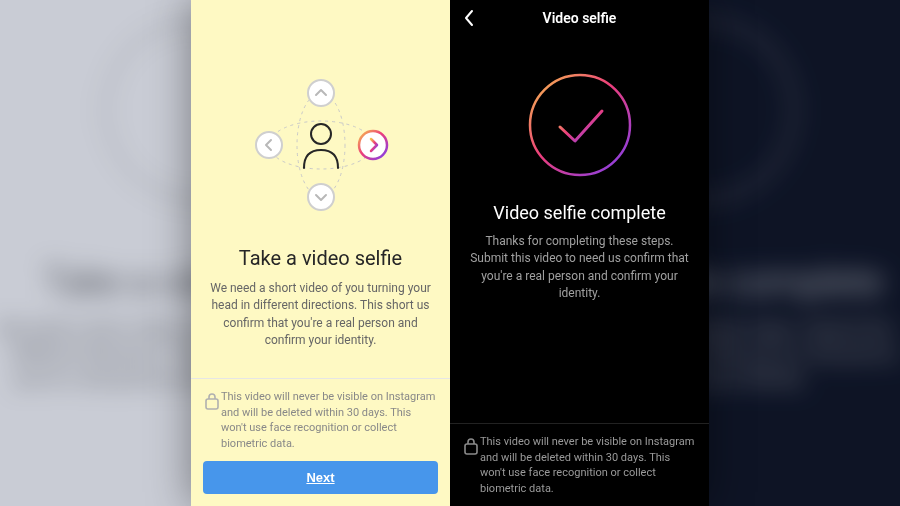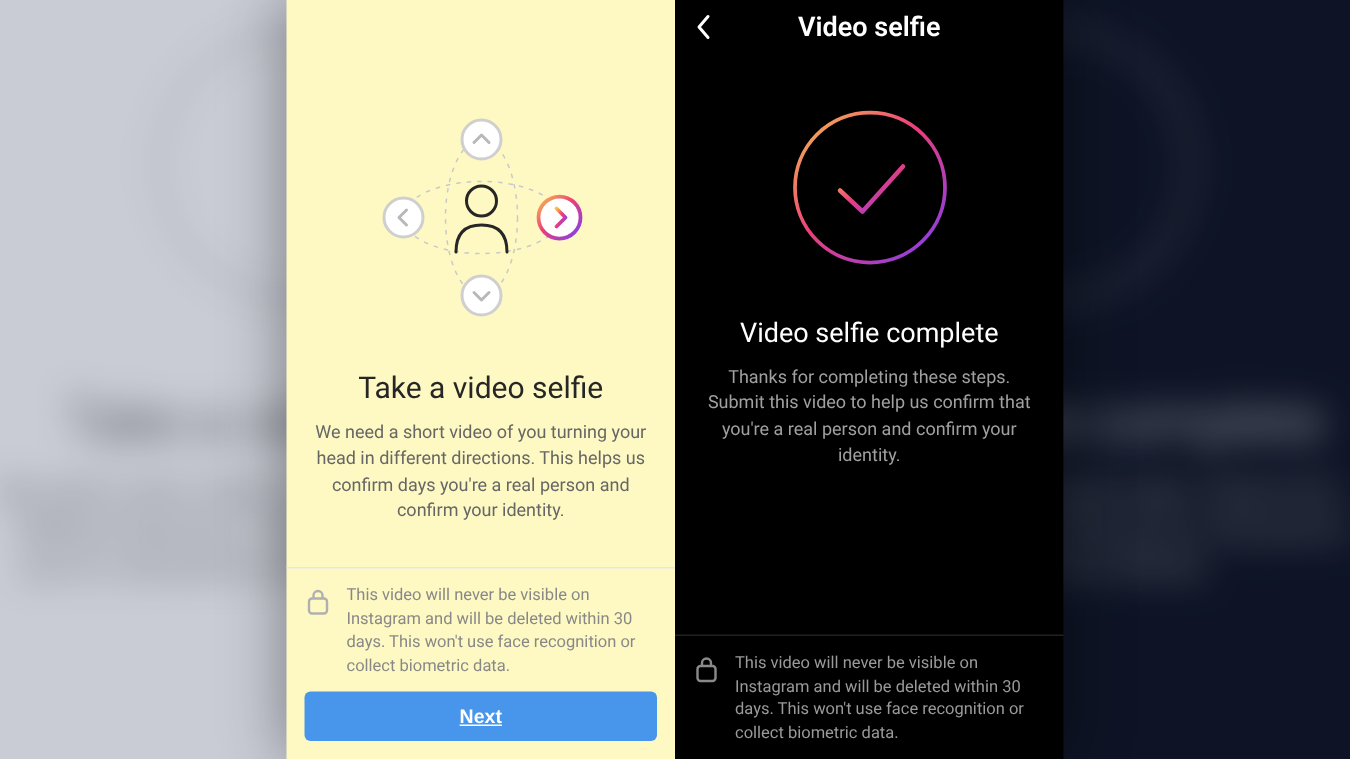--- a/index.html
+++ b/index.html
@@ -19,42 +19,42 @@
     .bg-title{font-size:38px;font-weight:300;color:#222;margin-top:30px;}
     .bg-text{font-size:18px;color:#555;text-align:center;margin-top:12px;line-height:1.4;}
     .bg .dark .bg-title{color:#eee;}
     .bg .dark .bg-text{color:#aaa;}
 
     .screens{position:relative; width:518px; height:506px; margin:0 auto; display:flex; box-shadow:0 0 40px rgba(0,0,0,.4);}
     .pane{flex:1; display:flex; flex-direction:column;}
     .pane.light{background:#fef9c3; color:#262626;}
     .pane.dark{background:#000; color:#fff;}
 
-    .topbar{height:36px; display:flex; align-items:center; justify-content:center; position:relative; font-size:18px; font-weight:600;}
+    .topbar{height:36px; display:flex; align-items:center; justify-content:center; position:relative; font-size:14px; font-weight:600;}
     .topbar .back{position:absolute; left:10px; top:8px; width:20px; height:20px;}
     .pane.light .topbar{color:#262626;}
 
     .hero{flex:0 0 auto; display:flex; justify-content:center; align-items:center;}
     .pane.light .hero{height:200px; padding-top:18px;}
     .pane.dark  .hero{height:160px; padding-top:18px;}
 
     .title{text-align:center; font-weight:400;}
     .pane.light .title{font-size:20px; margin-top:10px;}
-    .pane.dark  .title{font-size:18px; margin-top:16px;}
+    .pane.dark  .title{font-size:18px; margin-top:6px;}
 
     .desc{text-align:center; font-size:12px; line-height:1.45; padding:10px 18px 0;}
     .pane.light .desc{color:#666;}
     .pane.dark  .desc{color:#a0a0a0;}
 
     .spacer{flex:1;}
 
     .notice-wrap{padding:10px 12px;}
     .pane.light .notice-wrap{border-top:1px solid #e6e6e6;}
     .pane.dark  .notice-wrap{border-top:1px solid #222;}
-    .notice{display:flex; gap:10px; align-items:flex-start; font-size:11px; line-height:1.4; min-height:50px;}
+    .notice{display:flex; gap:0; align-items:flex-start; font-size:11px; line-height:1.4; min-height:50px;}
     .pane.light .notice{color:#888;}
     .pane.dark  .notice{color:#9a9a9a;}
     .lockbox{flex:0 0 18px; padding-top:2px;}
 
     .btnrow{padding:0 12px 12px;}
     .btn{display:block; width:100%; text-align:center; font-size:13px; font-weight:600; color:#fff;
          background:#4796eb; border:none; border-radius:4px; padding:9px 0; cursor:pointer;text-decoration:underline;}
 
     
     .stroke-light{stroke:#c9c9c9;}
@@ -106,21 +106,21 @@
 
         <circle cx="127" cy="75" r="14" fill="#fff" stroke="url(#igGrad1)" stroke-width="2.5"></circle>
         <polyline points="125,69 131,75 125,81" fill="none" stroke="url(#igGrad1)" stroke-width="2.5" stroke-linecap="round" stroke-linejoin="round"></polyline>
 
         <circle cx="75" cy="64" r="10" fill="none" stroke="#262626" stroke-width="2"></circle>
         <path d="M58 98 q0 -18 17 -18 q17 0 17 18" fill="none" stroke="#262626" stroke-width="2" stroke-linecap="round"></path>
       </svg>
     </div>
 
     <div class="title">Take a video selfie</div>
-    <div class="desc">We need a short video of you turning your head in different directions. This helps us confirm days you're a real person and confirm your identity.</div>
+    <div class="desc">We need a short video of you turning your head in different directions. This short us confirm that you're a real person and confirm your identity.</div>
 
     <div class="spacer"></div>
 
     <div class="notice-wrap">
       <div class="notice">
         <span class="lockbox">
           <svg width="18" height="20" viewBox="0 0 18 20">
               <rect x="3" y="8" width="12" height="10" rx="2" fill="none" stroke="#b0b0b0" stroke-width="1.6"></rect>
               <path d="M6 8 V6 a3 3 0 0 1 6 0 V8" fill="none" stroke="#b0b0b0" stroke-width="1.6"></path>
             </svg>
@@ -152,21 +152,21 @@
             <stop offset="45%" stop-color="#ec3e7b"></stop>
             <stop offset="100%" stop-color="#7b3ff2"></stop>
           </linearGradient>
         </defs>
         <circle cx="60" cy="60" r="50" fill="none" stroke="url(#igGrad2)" stroke-width="2.5"></circle>
         <polyline points="40,62 55,76 82,46" fill="none" stroke="url(#igGrad2)" stroke-width="3" stroke-linecap="round" stroke-linejoin="round"></polyline>
       </svg>
     </div>
 
     <div class="title">Video selfie complete</div>
-    <div class="desc">Thanks for completing these steps. Submit this video to help us confirm that you're a real person and confirm your identity.</div>
+    <div class="desc">Thanks for completing these steps. Submit this video to need us confirm that you're a real person and confirm your identity.</div>
 
     <div class="spacer"></div>
 
     <div class="notice-wrap">
       <div class="notice">
         <span class="lockbox">
           <svg width="18" height="20" viewBox="0 0 18 20">
               <rect x="3" y="8" width="12" height="10" rx="2" fill="none" stroke="#8a8a8a" stroke-width="1.6"></rect>
               <path d="M6 8 V6 a3 3 0 0 1 6 0 V8" fill="none" stroke="#8a8a8a" stroke-width="1.6"></path>
             </svg>

